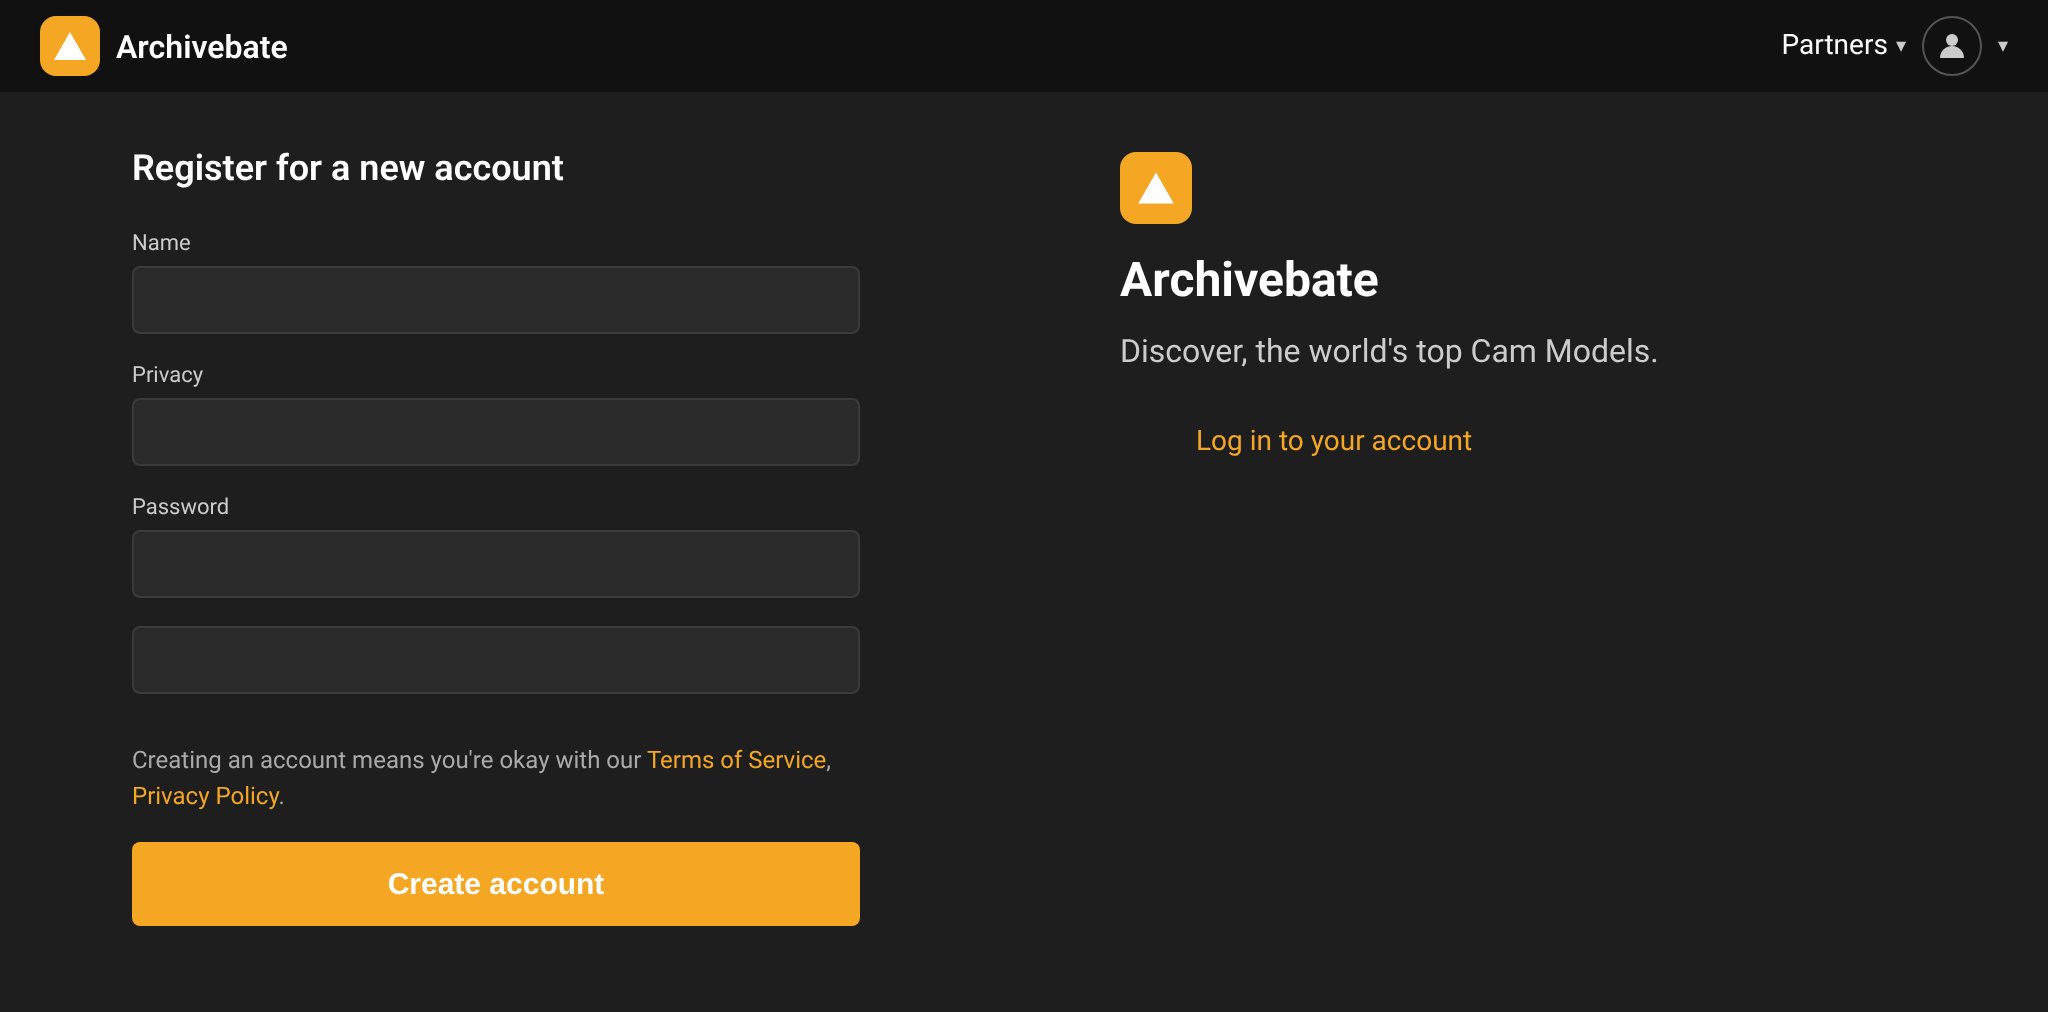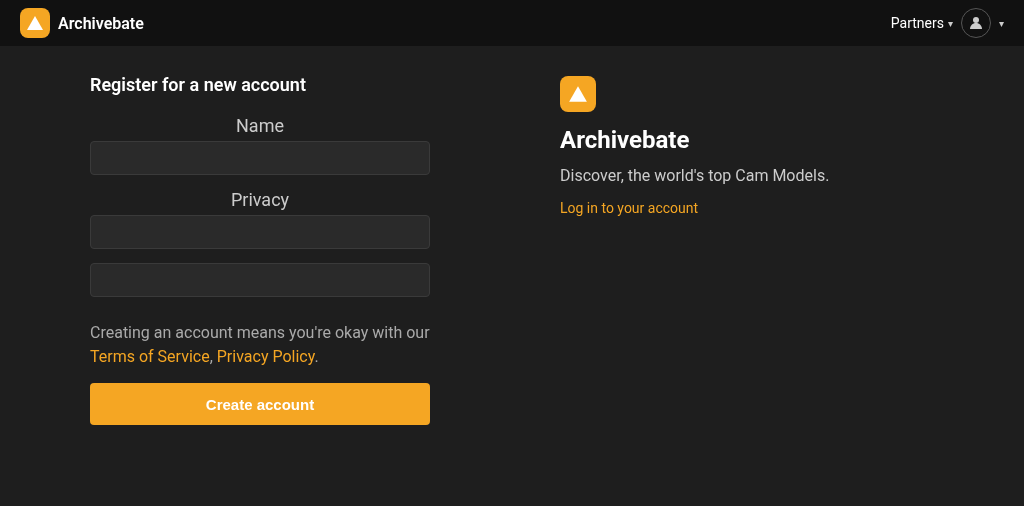--- a/index.html
+++ b/index.html
@@ -85,57 +85,56 @@
 
     
     .main-content {
       display: flex;
       height: calc(506px - 46px);
     }
 
     
     .form-panel {
       width: 520px;
-      padding: 28px 90px 20px 90px;
+      padding: 28px 90px 20px 66px;
       flex-shrink: 0;
     }
 
     .page-title {
       font-size: 18px;
       font-weight: 600;
       color: #ffffff;
       margin-bottom: 20px;
     }
 
     .form-group {
       margin-bottom: 14px;
     }
 
     .form-label {
       display: block;
-      font-size: 18px;
+      font-size: 11px;
       color: #cccccc;
       margin-bottom: 5px;
-      text-align: center;
     }
 
     .form-input {
       width: 100%;
       height: 34px;
       background-color: #2a2a2a;
       border: 1px solid #3a3a3a;
       border-radius: 4px;
       color: #ffffff;
       font-size: 13px;
       padding: 0 10px;
       outline: none;
     }
 
     .terms-text {
-      font-size: 16px;
+      font-size: 12px;
       color: #aaaaaa;
       margin-top: 24px;
       margin-bottom: 14px;
       line-height: 1.5;
     }
 
     .terms-link {
       color: #f5a623;
       text-decoration: none;
       cursor: pointer;
@@ -178,28 +177,29 @@
       font-size: 24px;
       font-weight: 700;
       color: #ffffff;
       line-height: 1.2;
     }
 
     .info-tagline {
       font-size: 16px;
       color: #cccccc;
       line-height: 1.4;
-      margin-bottom: 3px;
+      margin-bottom: 16px;
     }
 
     .login-link {
       color: #f5a623;
       font-size: 14px;
       text-decoration: none;
       cursor: pointer;
+      margin-left: 38px;
     }
   </style>
 </head>
 <body>
 
 <nav class="navbar">
   <div class="navbar-brand">
     <div class="brand-logo">
       <svg viewBox="0 0 18 18" fill="white" xmlns="http://www.w3.org/2000/svg">
         <polygon points="9,2 17,16 1,16" fill="white"></polygon>
@@ -231,20 +231,24 @@
       <label class="form-label">Name</label>
       <input class="form-input" type="text" style="">
     </div>
 
 
     <div class="form-group">
       <label class="form-label">Privacy</label>
       <input class="form-input" type="text" style="">
     </div>
 
+    <div class="form-group">
+      <label class="form-label">Password</label>
+      <input class="form-input" type="password" style="">
+    </div>
 
     <div class="form-group">
       <input class="form-input" type="password" style="">
     </div>
 
     <p class="terms-text">
       <span>Creating an account means you're okay with our </span><a class="terms-link">Terms of Service</a><span>, </span><a class="terms-link">Privacy Policy</a><span>.</span>
     </p>
 
     <button class="create-account-btn">Create account</button>

